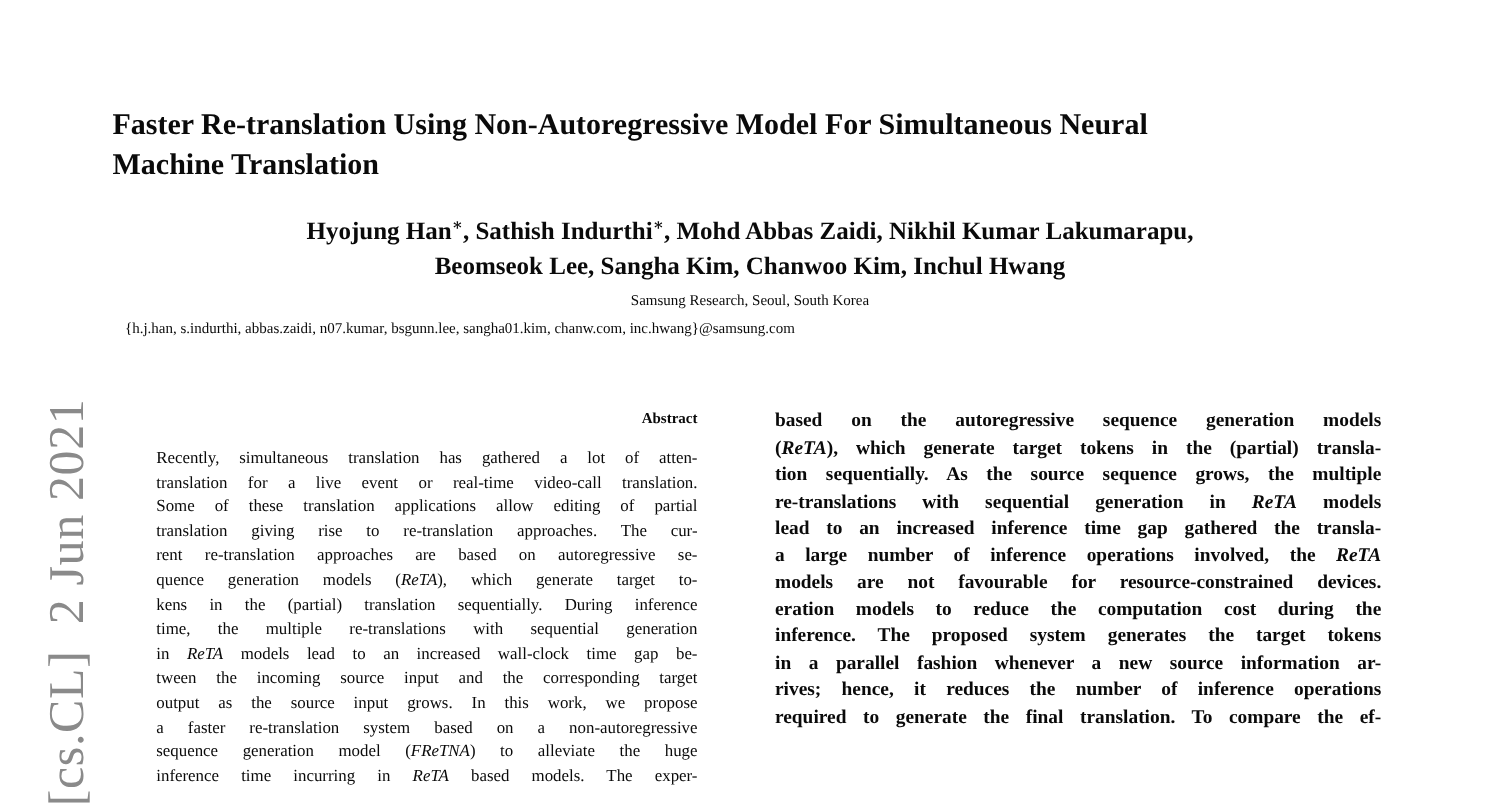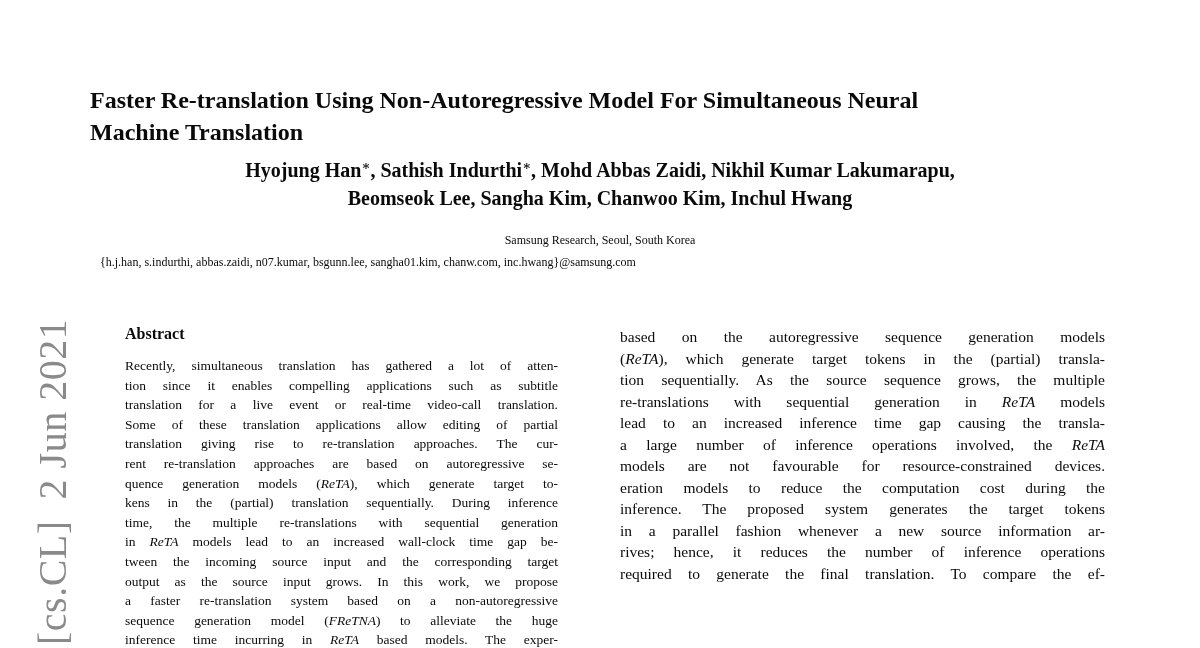--- a/index.html
+++ b/index.html
@@ -29,21 +29,21 @@
     position: absolute;
     left: 90px; top: 84px; width: 1000px;
     text-align: left;
     font-weight: bold;
     font-size: 24px;
     line-height: 32px;
   }
 
   .authors {
     position: absolute;
-    left: 100px; top: 152px; width: 1000px;
+    left: 100px; top: 166px; width: 1000px;
     text-align: center;
     font-weight: bold;
     font-size: 20px;
     line-height: 28px;
   }
   .authors .star { font-size: 13px; vertical-align: 7px; font-weight: bold; }
 
   .affiliation {
     position: absolute;
     left: 100px; top: 229px; width: 1000px;
@@ -57,35 +57,35 @@
     text-align: left;
     font-size: 12px;
     line-height: 22px;
   }
 
   .col-abstract {
     position: absolute;
     left: 125px; top: 325px; width: 433px;
   }
   .abstract-heading {
-    text-align: left;
+    text-align: right;
     font-weight: bold;
-    font-size: 16px;
+    font-size: 12px;
     line-height: 18px;
     margin-bottom: 13px;
   }
   .col-abstract .line {
     font-size: 13.5px;
     line-height: 19.6px;
     height: 19.6px;
   }
 
   .col-body {
     position: absolute;
-    left: 620px; top: 326px; width: 485px;
+    left: 620px; top: 326px; width: 485px; font-weight: bold;
   }
   .col-body .line {
     font-size: 15.5px;
     line-height: 21.5px;
     height: 21.5px;
   }
 
   .line {
     overflow: hidden;
     text-align: justify;
@@ -115,42 +115,41 @@
     <div><span>Hyojung Han</span><span class="star">∗</span><span>, Sathish Indurthi</span><span class="star">∗</span><span>, Mohd Abbas Zaidi, Nikhil Kumar Lakumarapu,</span></div>
     <div>Beomseok Lee, Sangha Kim, Chanwoo Kim, Inchul Hwang</div>
   </div>
 
   <div class="affiliation">Samsung Research, Seoul, South Korea</div>
   <div class="emails">{h.j.han, s.indurthi, abbas.zaidi, n07.kumar, bsgunn.lee, sangha01.kim, chanw.com, inc.hwang}@samsung.com</div>
 
   <div class="col-abstract">
     <div class="abstract-heading">Abstract</div>
     <div class="line j rich">Recently, simultaneous translation has gathered a lot of atten-</div>
-    <div class="line j rich">tion since it enables compelling applications such as subtitle</div>
     <div class="line j rich">translation for a live event or real-time video-call translation.</div>
     <div class="line j rich">Some of these translation applications allow editing of partial</div>
     <div class="line j rich">translation giving rise to re-translation approaches. The cur-</div>
     <div class="line j rich">rent re-translation approaches are based on autoregressive se-</div>
     <div class="line j rich">quence generation models (<i>ReTA</i>), which generate target to-</div>
     <div class="line j rich">kens in the (partial) translation sequentially. During inference</div>
     <div class="line j rich">time, the multiple re-translations with sequential generation</div>
     <div class="line j rich">in <i>ReTA</i> models lead to an increased wall-clock time gap be-</div>
     <div class="line j rich">tween the incoming source input and the corresponding target</div>
     <div class="line j rich">output as the source input grows. In this work, we propose</div>
     <div class="line j rich">a faster re-translation system based on a non-autoregressive</div>
     <div class="line j rich">sequence generation model (<i>FReTNA</i>) to alleviate the huge</div>
     <div class="line j rich">inference time incurring in <i>ReTA</i> based models. The exper-</div>
   </div>
 
   <div class="col-body">
     <div class="line j rich">based on the autoregressive sequence generation models</div>
     <div class="line j rich">(<i>ReTA</i>), which generate target tokens in the (partial) transla-</div>
     <div class="line j rich">tion sequentially. As the source sequence grows, the multiple</div>
     <div class="line j rich">re-translations with sequential generation in <i>ReTA</i> models</div>
-    <div class="line j rich">lead to an increased inference time gap causing the transla-</div>
+    <div class="line j rich">lead to an increased inference time gap gathered the transla-</div>
     <div class="line j rich">a large number of inference operations involved, the <i>ReTA</i></div>
     <div class="line j rich">models are not favourable for resource-constrained devices.</div>
     <div class="line j rich">eration models to reduce the computation cost during the</div>
     <div class="line j rich">inference. The proposed system generates the target tokens</div>
     <div class="line j rich">in a parallel fashion whenever a new source information ar-</div>
     <div class="line j rich">rives; hence, it reduces the number of inference operations</div>
     <div class="line j rich">required to generate the final translation. To compare the ef-</div>
   </div>
 
 </div>

